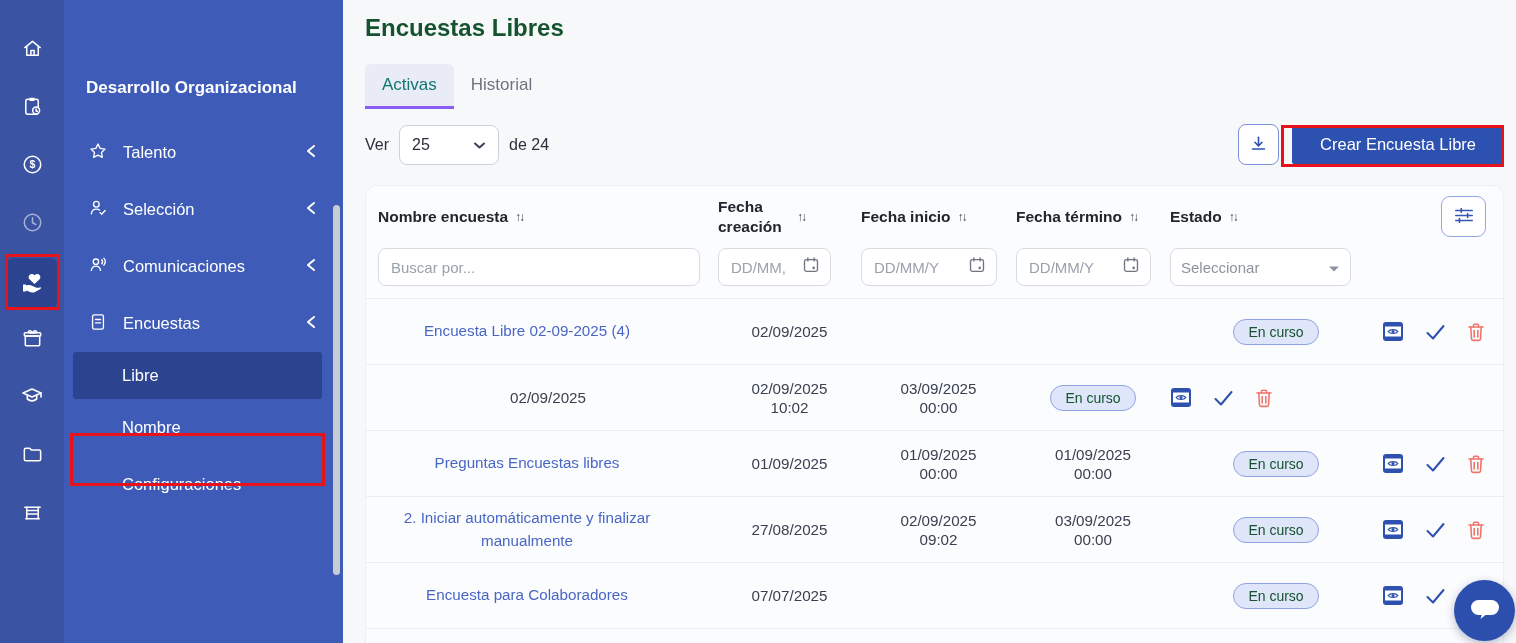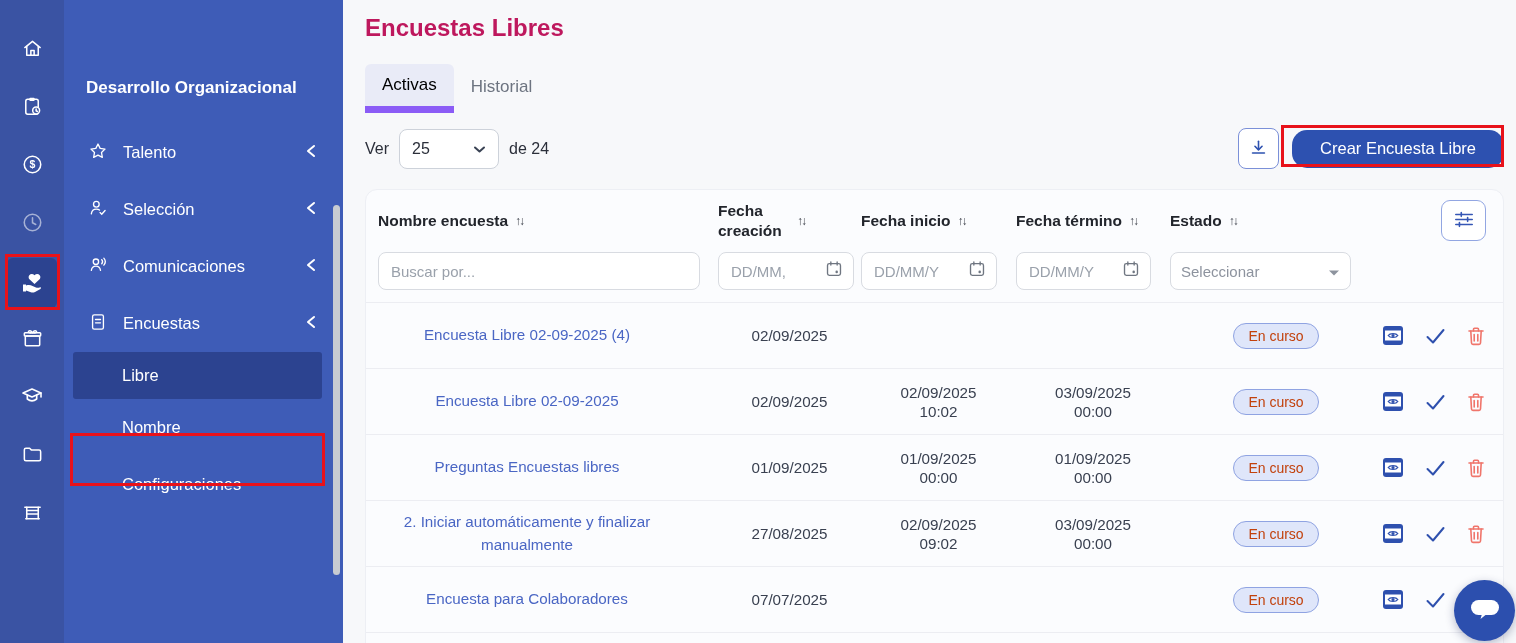--- a/index.html
+++ b/index.html
@@ -24,61 +24,61 @@
   .mitem{height:57px;display:flex;align-items:center;gap:15px;padding:0 26px 0 24px;
          font-size:16.5px;cursor:pointer;}
   .mitem .lbl{flex:1}
   .mitem svg{flex-shrink:0}
   .sub{height:57px;display:flex;align-items:center;padding-left:58px;font-size:16.5px;cursor:pointer;}
   .sub.active{background:#2c4390;margin:0 21px 0 9px;height:47px;border-radius:3px;padding-left:49px;}
   .sb-scrollbar{position:absolute;right:3px;top:205px;width:7px;height:370px;background:#c7cbd2;border-radius:4px;}
 
   
   .main{flex:1;padding:14px 12px 0 22px;min-width:0;}
-  h1.page-title{margin:0;font-size:24px;font-weight:bold;color:#be185d;}
+  h1.page-title{margin:0;font-size:24px;font-weight:bold;color:#14532d;}
   .tabs{margin-top:22px;display:flex;}
   .tab{padding:11px 17px;font-size:17px;background:none;border:none;cursor:pointer;}
-  .tab.on{color:#000000;background:#e9ebf7;border-bottom:7px solid #8b5cf6;border-radius:6px 6px 0 0;}
+  .tab.on{color:#0f766e;background:#e9ebf7;border-bottom:3px solid #8b5cf6;border-radius:6px 6px 0 0;}
   .tab.off{color:#6d7480;border-bottom:3px solid transparent;}
   .controls{display:flex;align-items:center;margin-top:15px;font-size:16px;color:#2b2f3a;}
   .ver-select{width:74px;height:38px;border:1px solid #cdd2da;border-radius:8px;background:#fff;
       display:flex;align-items:center;justify-content:space-between;padding:0 12px;margin:0 10px;cursor:pointer;}
   .spacer{flex:1}
   .dl-btn{width:41px;height:41px;border:1px solid #7b90d8;border-radius:8px;background:#fff;
       color:#2d51b0;margin-right:13px;display:flex;align-items:center;justify-content:center;cursor:pointer;}
-  .create-btn{height:38px;padding:0 28px;background:#2d51b0;color:#fff;border:none;border-radius:15px;
+  .create-btn{height:38px;padding:0 28px;background:#2d51b0;color:#fff;border:none;border-radius:2px;
       font-size:16.5px;font-family:inherit;cursor:pointer;}
 
   
   .card{margin-top:20px;width:1139px;height:560px;background:#fbfcfe;border:1px solid #edeff4;
         border-radius:12px;position:relative;overflow:hidden;box-sizing:border-box;}
   .settings-btn{position:absolute;top:10px;right:17px;width:45px;height:41px;border:1.5px solid #92a6e2;
         border-radius:9px;background:#fff;color:#3556b5;display:flex;align-items:center;justify-content:center;cursor:pointer;}
   .grid{display:grid;grid-template-columns:340px 143px 155px 154px 212px 1fr;align-items:center;padding:0 12px;}
   .thead{height:62px;}
   .hcell{display:inline-flex;align-items:center;gap:7px;font-size:15.5px;font-weight:bold;color:#22252c;cursor:pointer;}
   .hcell .wrapnarrow{width:72px;line-height:1.3;}
   .sort{font-size:12px;letter-spacing:-2px;color:#3b3f49;}
   .tfilter{height:50px;align-items:start;}
   .finput{height:38px;border:1px solid #d8dbe1;border-radius:8px;background:#fff;box-sizing:border-box;
           display:flex;align-items:center;padding:16px 10px;color:#8d939e;}
   .finput input{border:none;outline:none;flex:1;min-width:0;font-size:15px;font-family:inherit;color:#444;background:transparent;}
   .finput input::placeholder{color:#9aa1ab;}
   .search-box{width:322px;}
-  .date-box-1{width:136px;}
+  .date-box-1{width:113px;}
   .date-box-2{width:136px;}
   .date-box-3{width:135px;}
   .sel-box{width:181px;justify-content:space-between;font-size:15px;cursor:pointer;}
   .cal{flex-shrink:0;color:#6f7681;}
 
   .trow{min-height:65px;border-top:1px solid #ecedf2;font-size:15.2px;color:#394050;text-align:center;}
   .trow .name{color:#4a66c4;text-decoration:none;line-height:1.45;padding-right:42px;display:block;cursor:pointer;}
   .dt .l2{margin-top:2px;}
   .badge{display:inline-block;padding:4px 14px;border:1px solid #8fa3e2;border-radius:16px;
-         background:#dfe6fa;color:#c2410c;font-size:14px;}
+         background:#dfe6fa;color:#14532d;font-size:14px;}
   .actions{display:flex;align-items:center;gap:21px;}
   .act{background:none;border:none;padding:0;cursor:pointer;display:flex;align-items:center;}
 
   
   .chat-fab{position:absolute;right:1px;bottom:2px;width:61px;height:61px;border-radius:50%;
       background:#2c4fae;border:none;box-shadow:0 3px 10px rgba(20,30,80,.3);cursor:pointer;
       display:flex;align-items:center;justify-content:center;}
 
   
   .anno{position:absolute;border:3px solid #e8121a;box-sizing:border-box;pointer-events:none;z-index:50;}
@@ -371,23 +371,20 @@
                   <path d="M6.5 5 V3.2 a1 1 0 0 1 1-1 h3 a1 1 0 0 1 1 1 V5"></path>
                   <path d="M3.8 5 l.7 12 a1.5 1.5 0 0 0 1.5 1.4 h6 a1.5 1.5 0 0 0 1.5-1.4 l.7-12"></path>
                   <path d="M7.2 8.5 v6.5"></path>
                   <path d="M10.8 8.5 v6.5"></path>
                 </svg>
             </button>
           </div>
         </div>
 
         <div class="grid trow">
-          <div>
-              <a class="name">Encuesta Libre 02-09-2025</a>
-            </div>
           <div class="dt">02/09/2025</div>
           <div class="dt">
             <div>02/09/2025</div>
               <div class="l2">10:02</div>
           </div>
           <div class="dt">
             <div>03/09/2025</div>
               <div class="l2">00:00</div>
           </div>
           <div><span class="badge">En curso</span></div>

